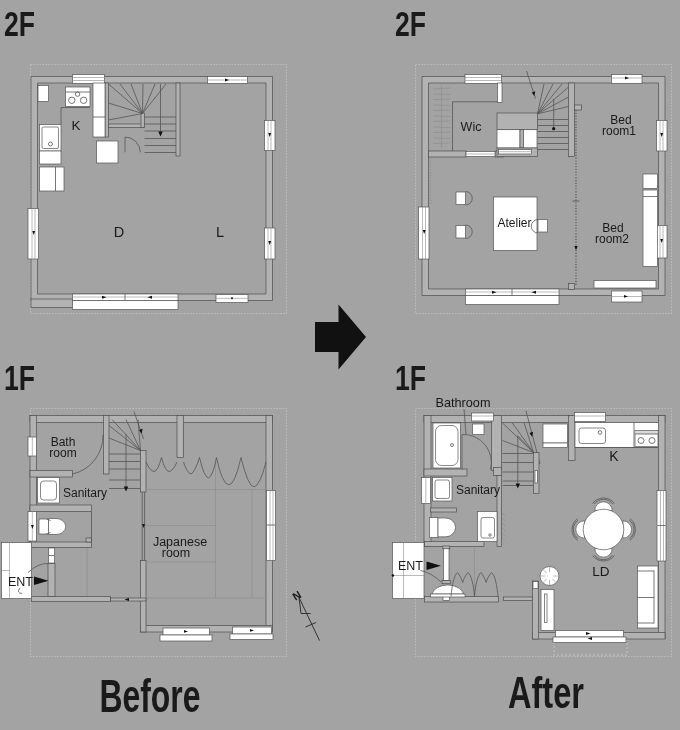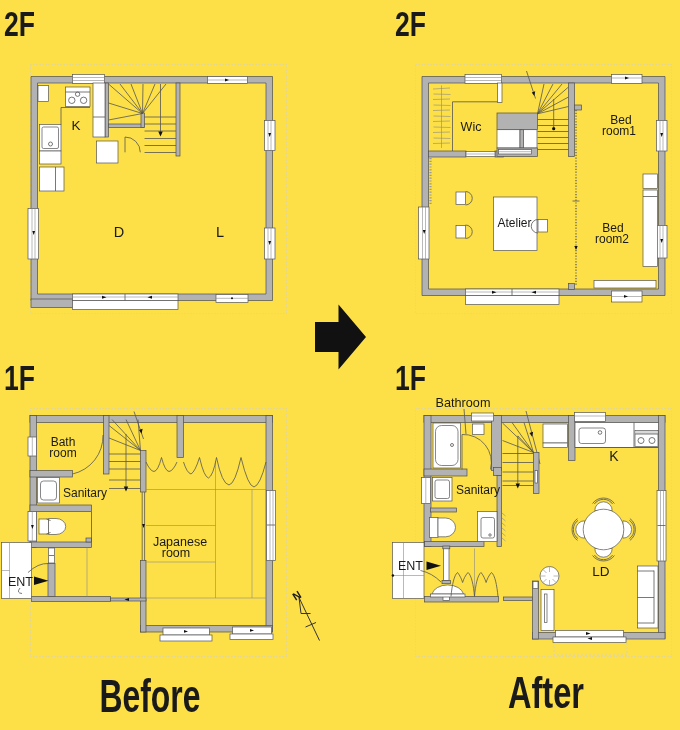--- a/index.html
+++ b/index.html
@@ -1,16 +1,16 @@
 <!DOCTYPE html>
 <html><head>
 <meta charset="utf-8">
 <style>
 html,body{margin:0;padding:0;background:#fff;}
-#stage{position:relative;width:680px;height:730px;background:#fde047;overflow:hidden;}
+#stage{position:relative;width:680px;height:730px;background:#a3a3a3;overflow:hidden;}
 svg{position:absolute;left:0;top:0;}
 text{font-family:"Liberation Sans",sans-serif;fill:#1a1a1a;}
 .w{fill:#b2b2b2;stroke:#4d4d4d;stroke-width:0.7;}
 .ln{fill:none;stroke:#555;stroke-width:0.8;}
 .tn{fill:none;stroke:#8a8a8a;stroke-width:0.6;}
 .wh{fill:#fff;stroke:#555;stroke-width:0.7;}
 .dot{fill:none;stroke:#cfcfcf;stroke-width:0.8;stroke-dasharray:1.2,1.8;}
 .blk{fill:#111;stroke:none;}
 </style>
 </head>

